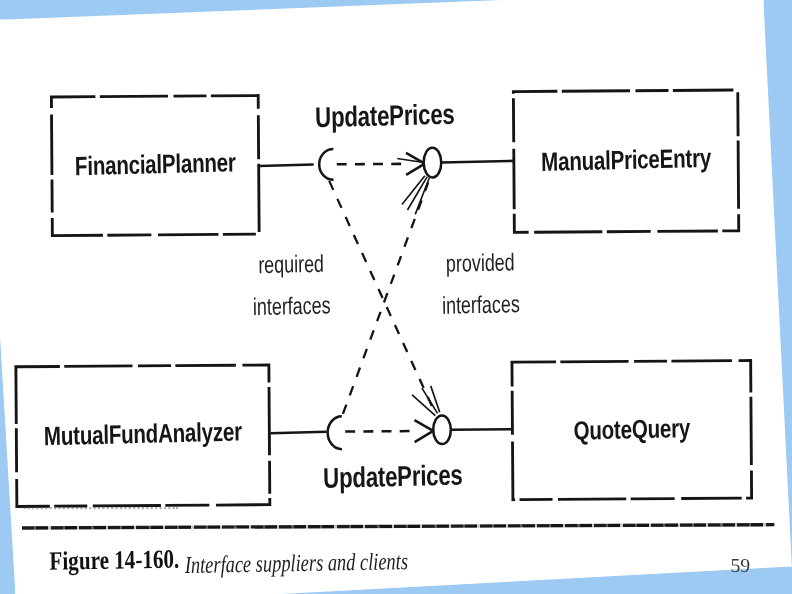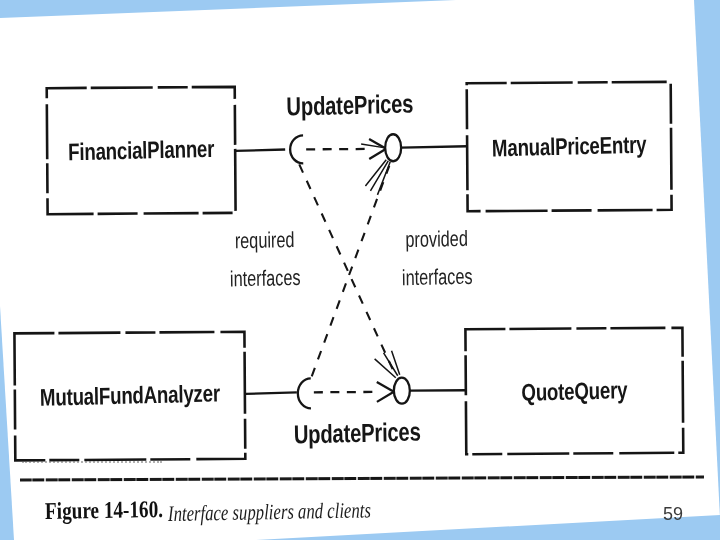--- a/index.html
+++ b/index.html
@@ -59,21 +59,21 @@
   #caption-label {
     left:45px; top:498px; font-family:"Liberation Serif", serif; font-weight:bold;
     font-size:24px; transform:scaleX(0.8) rotate(-0.8deg); color:#111;
   }
   #caption-title {
     left:168px; top:501px; font-family:"Liberation Serif", serif; font-style:italic;
     font-size:22px; transform:scaleX(0.76) rotate(-0.8deg); color:#1d1d1d;
   }
   #page-number {
     position:absolute; left:655px; top:504px; width:36px; text-align:center;
-    font-family:Liberation Sans, sans-serif; font-size:18px; color:#3a3a3a;
+    font-family:Liberation Serif, serif; font-size:18px; color:#3a3a3a;
   }
 </style>
 </head>
 <body>
 
 <div class="wedge" id="wedge-top"></div>
 <div class="wedge" id="wedge-right"></div>
 <div class="wedge" id="wedge-bottom"></div>
 <div class="wedge" id="wedge-left"></div>
 

